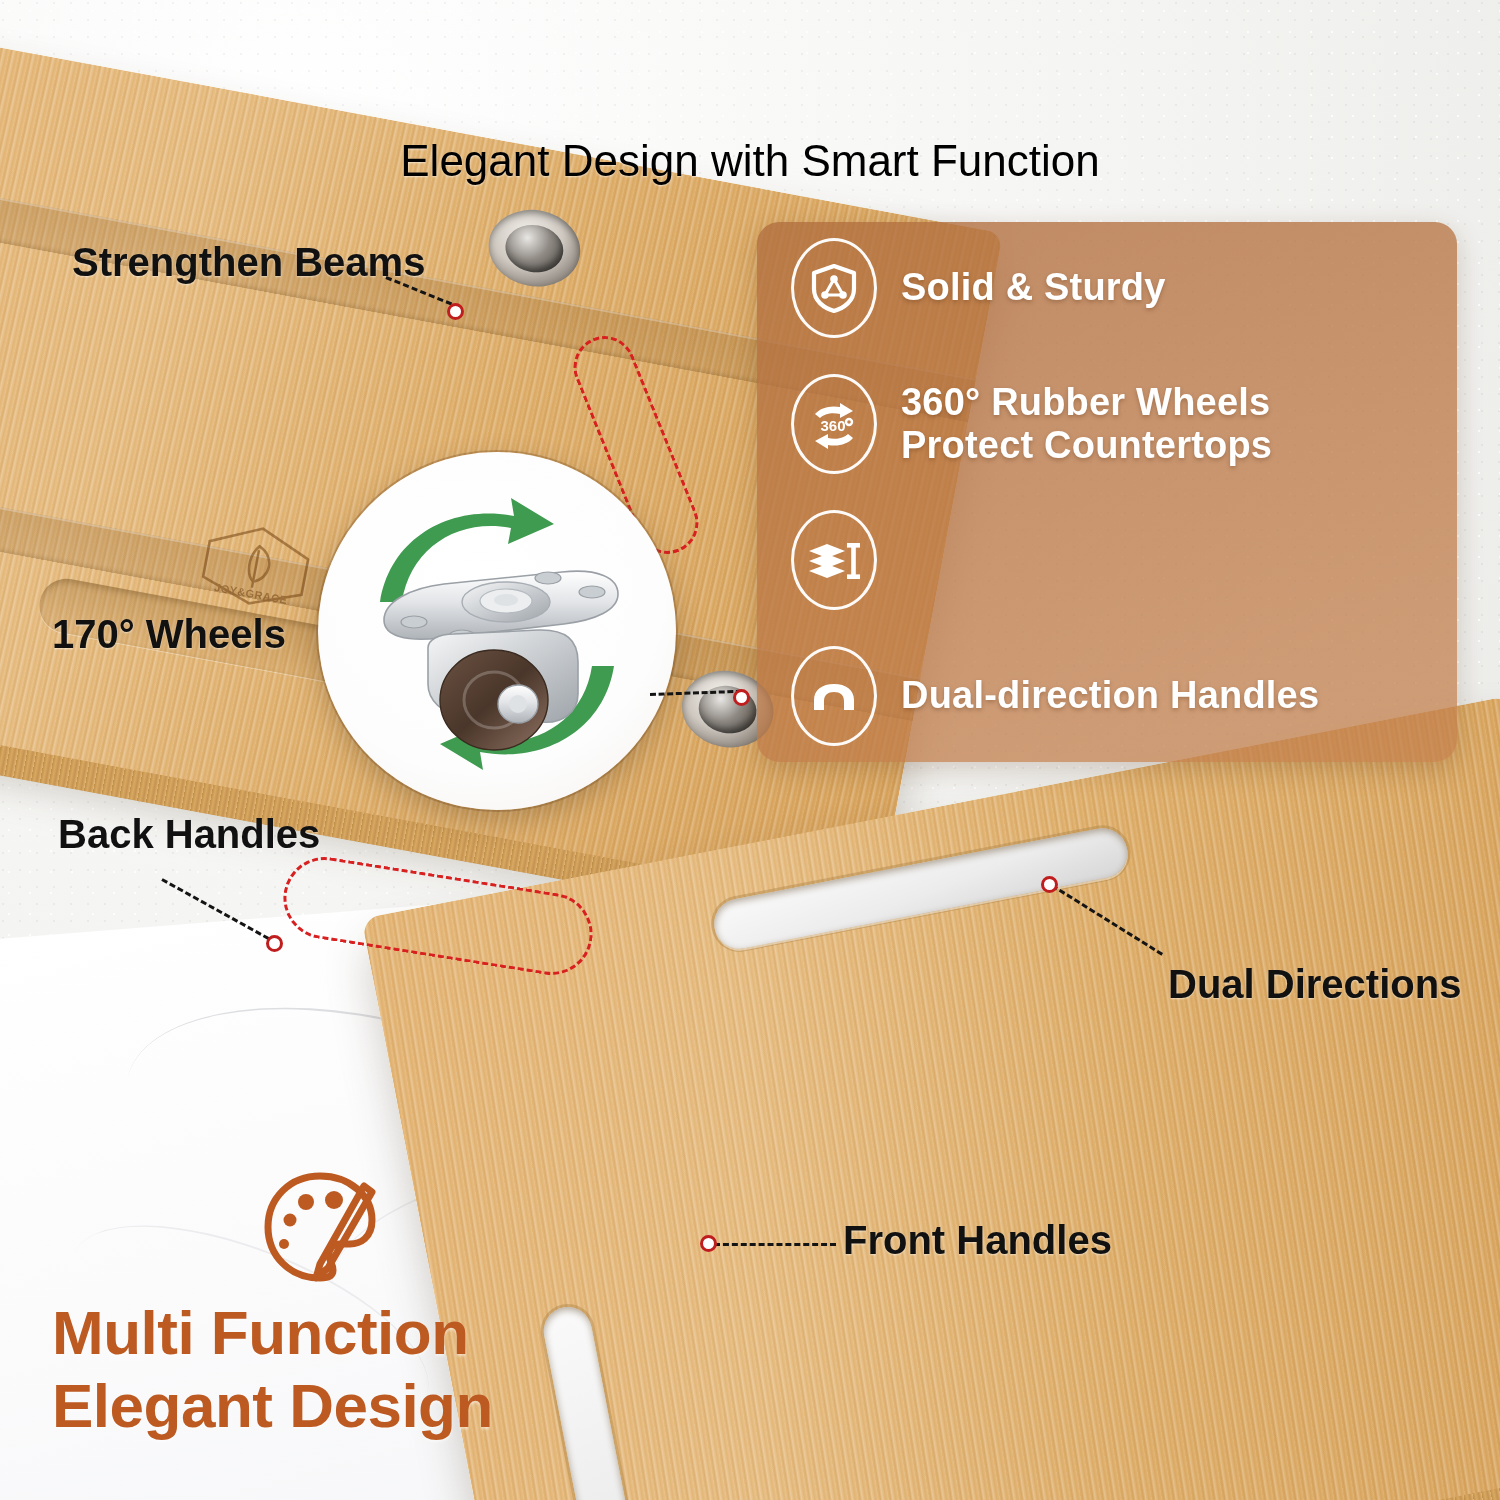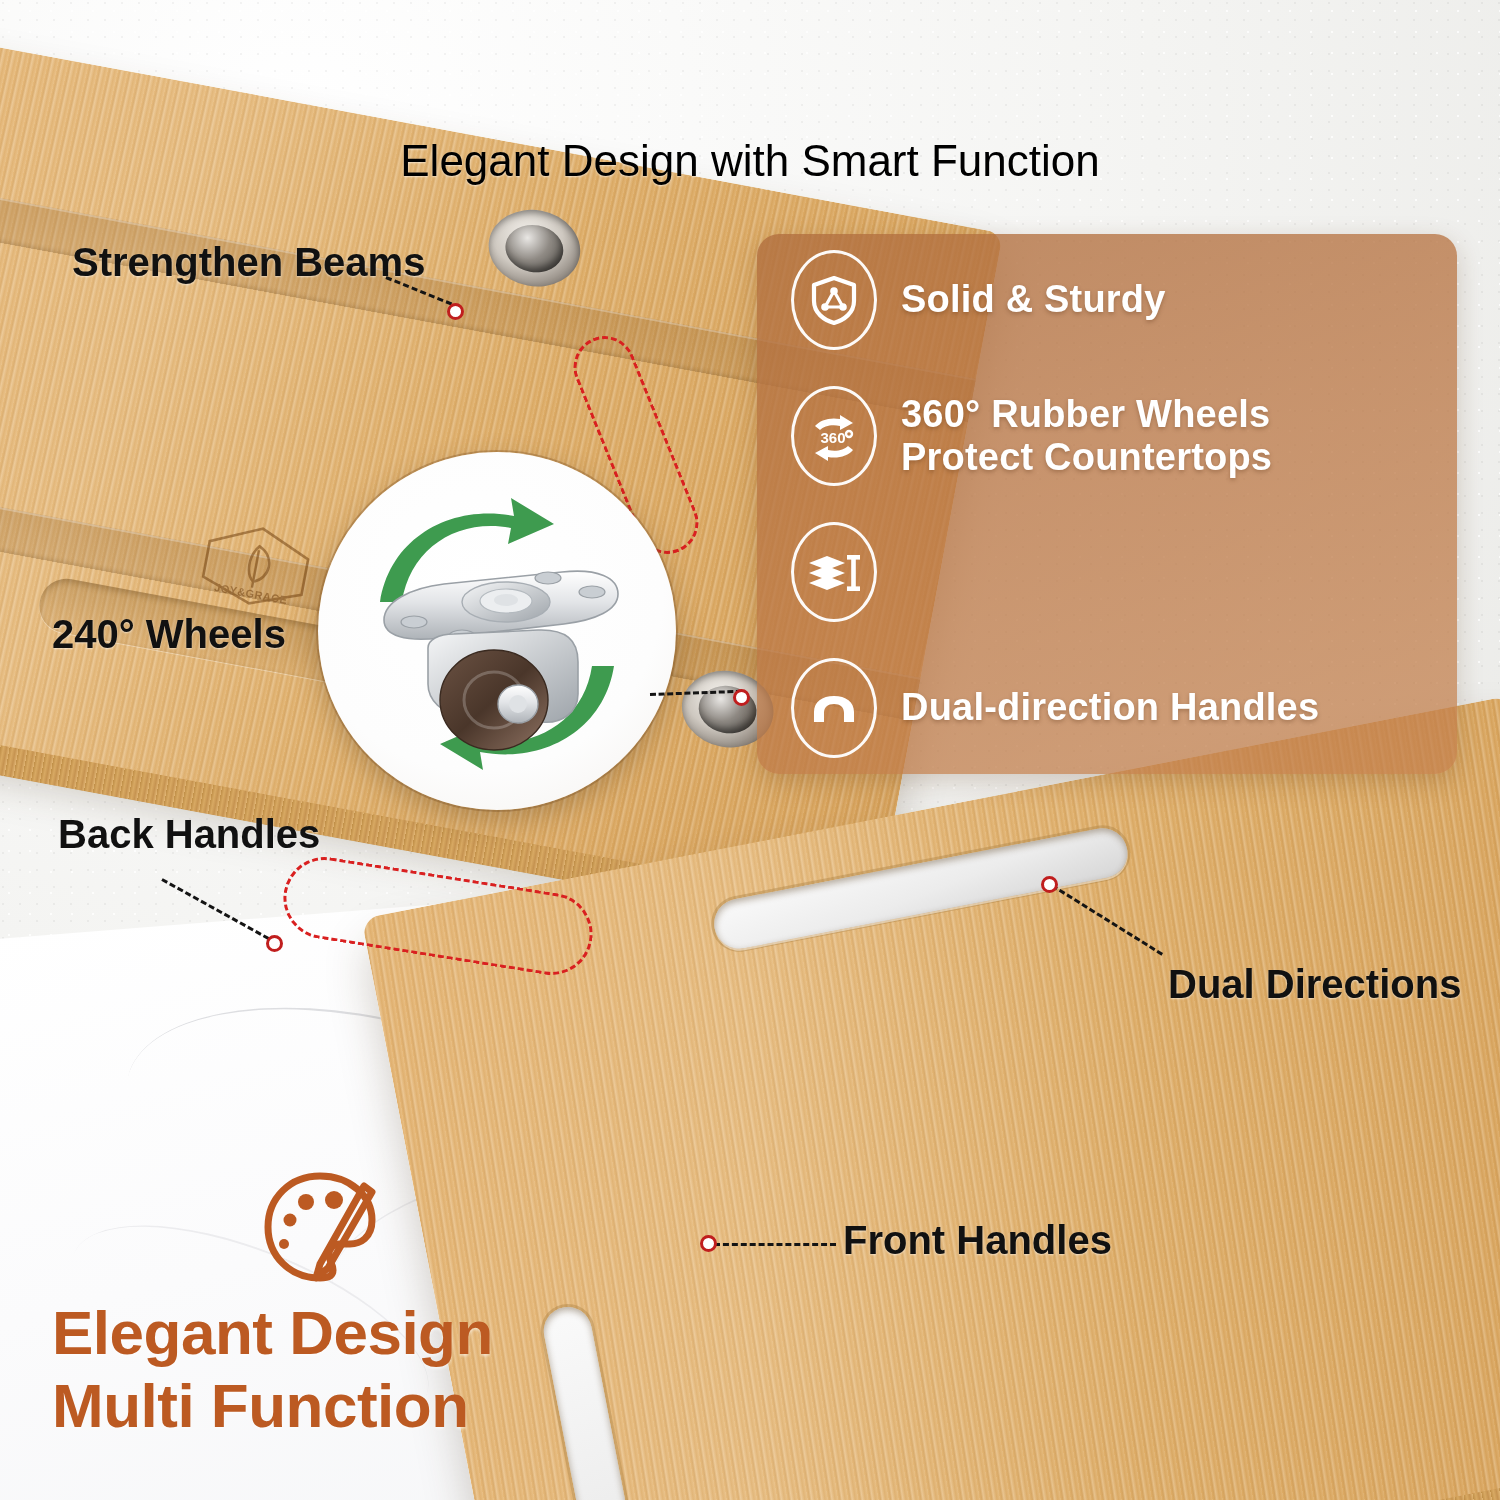--- a/index.html
+++ b/index.html
@@ -136,21 +136,21 @@
 
   
   .brand{
     position:absolute;left:196px;top:524px;width:120px;height:84px;
     transform:rotate(10.5deg);opacity:.58;
   }
   .brand svg{width:100%;height:100%;display:block;}
 
   
   .feature-panel{
-    position:absolute;left:757px;top:234px;width:700px;height:540px;
+    position:absolute;left:757px;top:222px;width:700px;height:540px;
     border-radius:22px;
     background:linear-gradient(160deg, rgba(176,110,62,.80) 0%, rgba(186,118,68,.76) 45%, rgba(196,128,76,.72) 100%);
     box-shadow:0 8px 26px rgba(90,55,25,.22);
     display:flex;flex-direction:column;justify-content:center;
     padding:16px 26px 16px 34px;box-sizing:border-box;gap:24px;
   }
   .feature-row{display:flex;align-items:center;gap:24px;min-height:112px;}
   .feat-icon{
     width:86px;height:100px;flex:0 0 86px;
     border:3px solid rgba(255,255,255,.96);border-radius:50%;
@@ -363,21 +363,21 @@
         </svg>
       </span>
       <span class="feat-text">Dual-direction Handles</span>
     </div>
 
   </div>
 
   <div class="title-sub">Elegant Design with Smart Function</div>
 
   <div class="anno a-strengthen">Strengthen Beams</div>
-  <div class="anno a-wheels">240°  Wheels</div>
+  <div class="anno a-wheels">170°  Wheels</div>
   <div class="anno a-back">Back Handles</div>
   <div class="anno a-dual">Dual Directions</div>
   <div class="anno a-front">Front Handles</div>
 
   <div class="lead l1"></div>
   <div class="lead l2"></div>
   <div class="lead l3"></div>
   <div class="lead l4"></div>
   <div class="lead l5"></div>
 
@@ -393,17 +393,17 @@
                C79,84 75,89 75,95 C75,101 79,104 79,110 C79,116 74,118 66,118
                C36,118 14,96 14,67 C14,38 36,16 66,16 Z" fill="none" stroke="#BC5A22" stroke-width="7" stroke-linejoin="round"></path>
       <circle cx="52" cy="42" r="8" fill="#BC5A22"></circle>
       <circle cx="80" cy="40" r="9" fill="#BC5A22"></circle>
       <circle cx="36" cy="60" r="6.5" fill="#BC5A22"></circle>
       <circle cx="30" cy="84" r="5" fill="#BC5A22"></circle>
       <path d="M110,26 L66,104 L62,118 L74,108 L118,32 Z" fill="none" stroke="#BC5A22" stroke-width="7" stroke-linejoin="round"></path>
     </svg>
   </div>
   <div class="bottom-head">
+    <div>Multi Function</div>
     <div>Elegant Design</div>
-    <div>Multi Function</div>
   </div>
 
 </div>
 
 </body></html>

